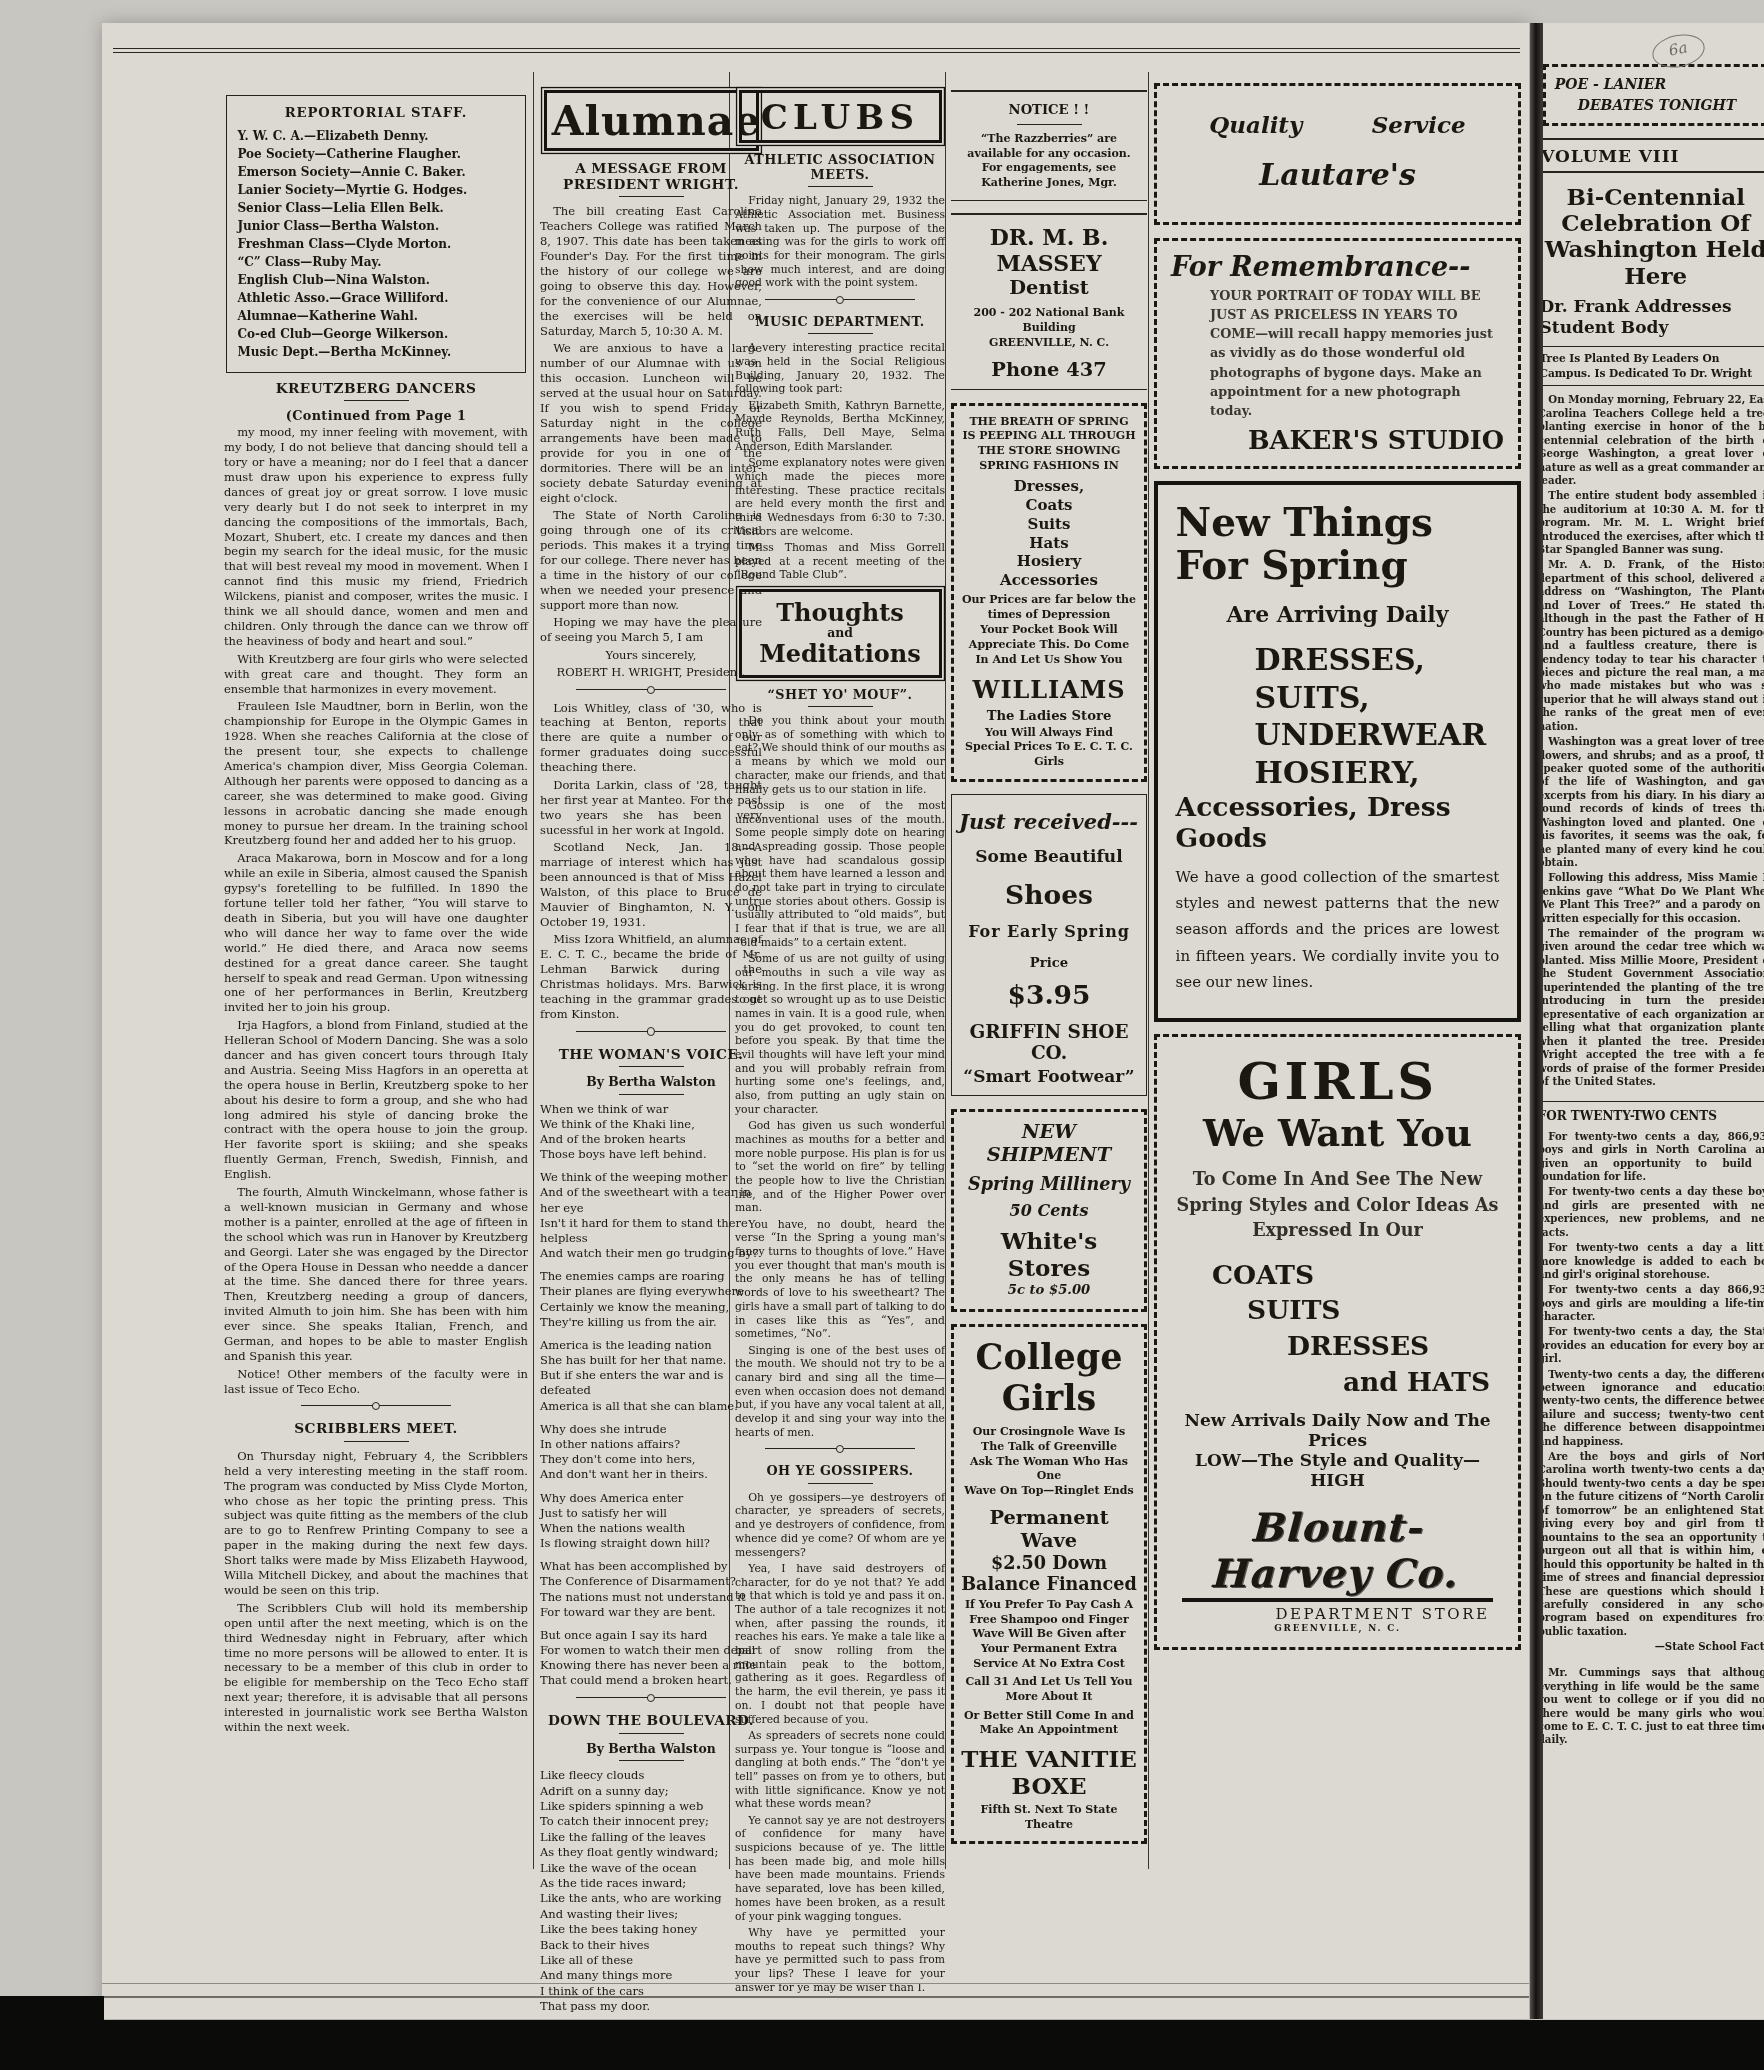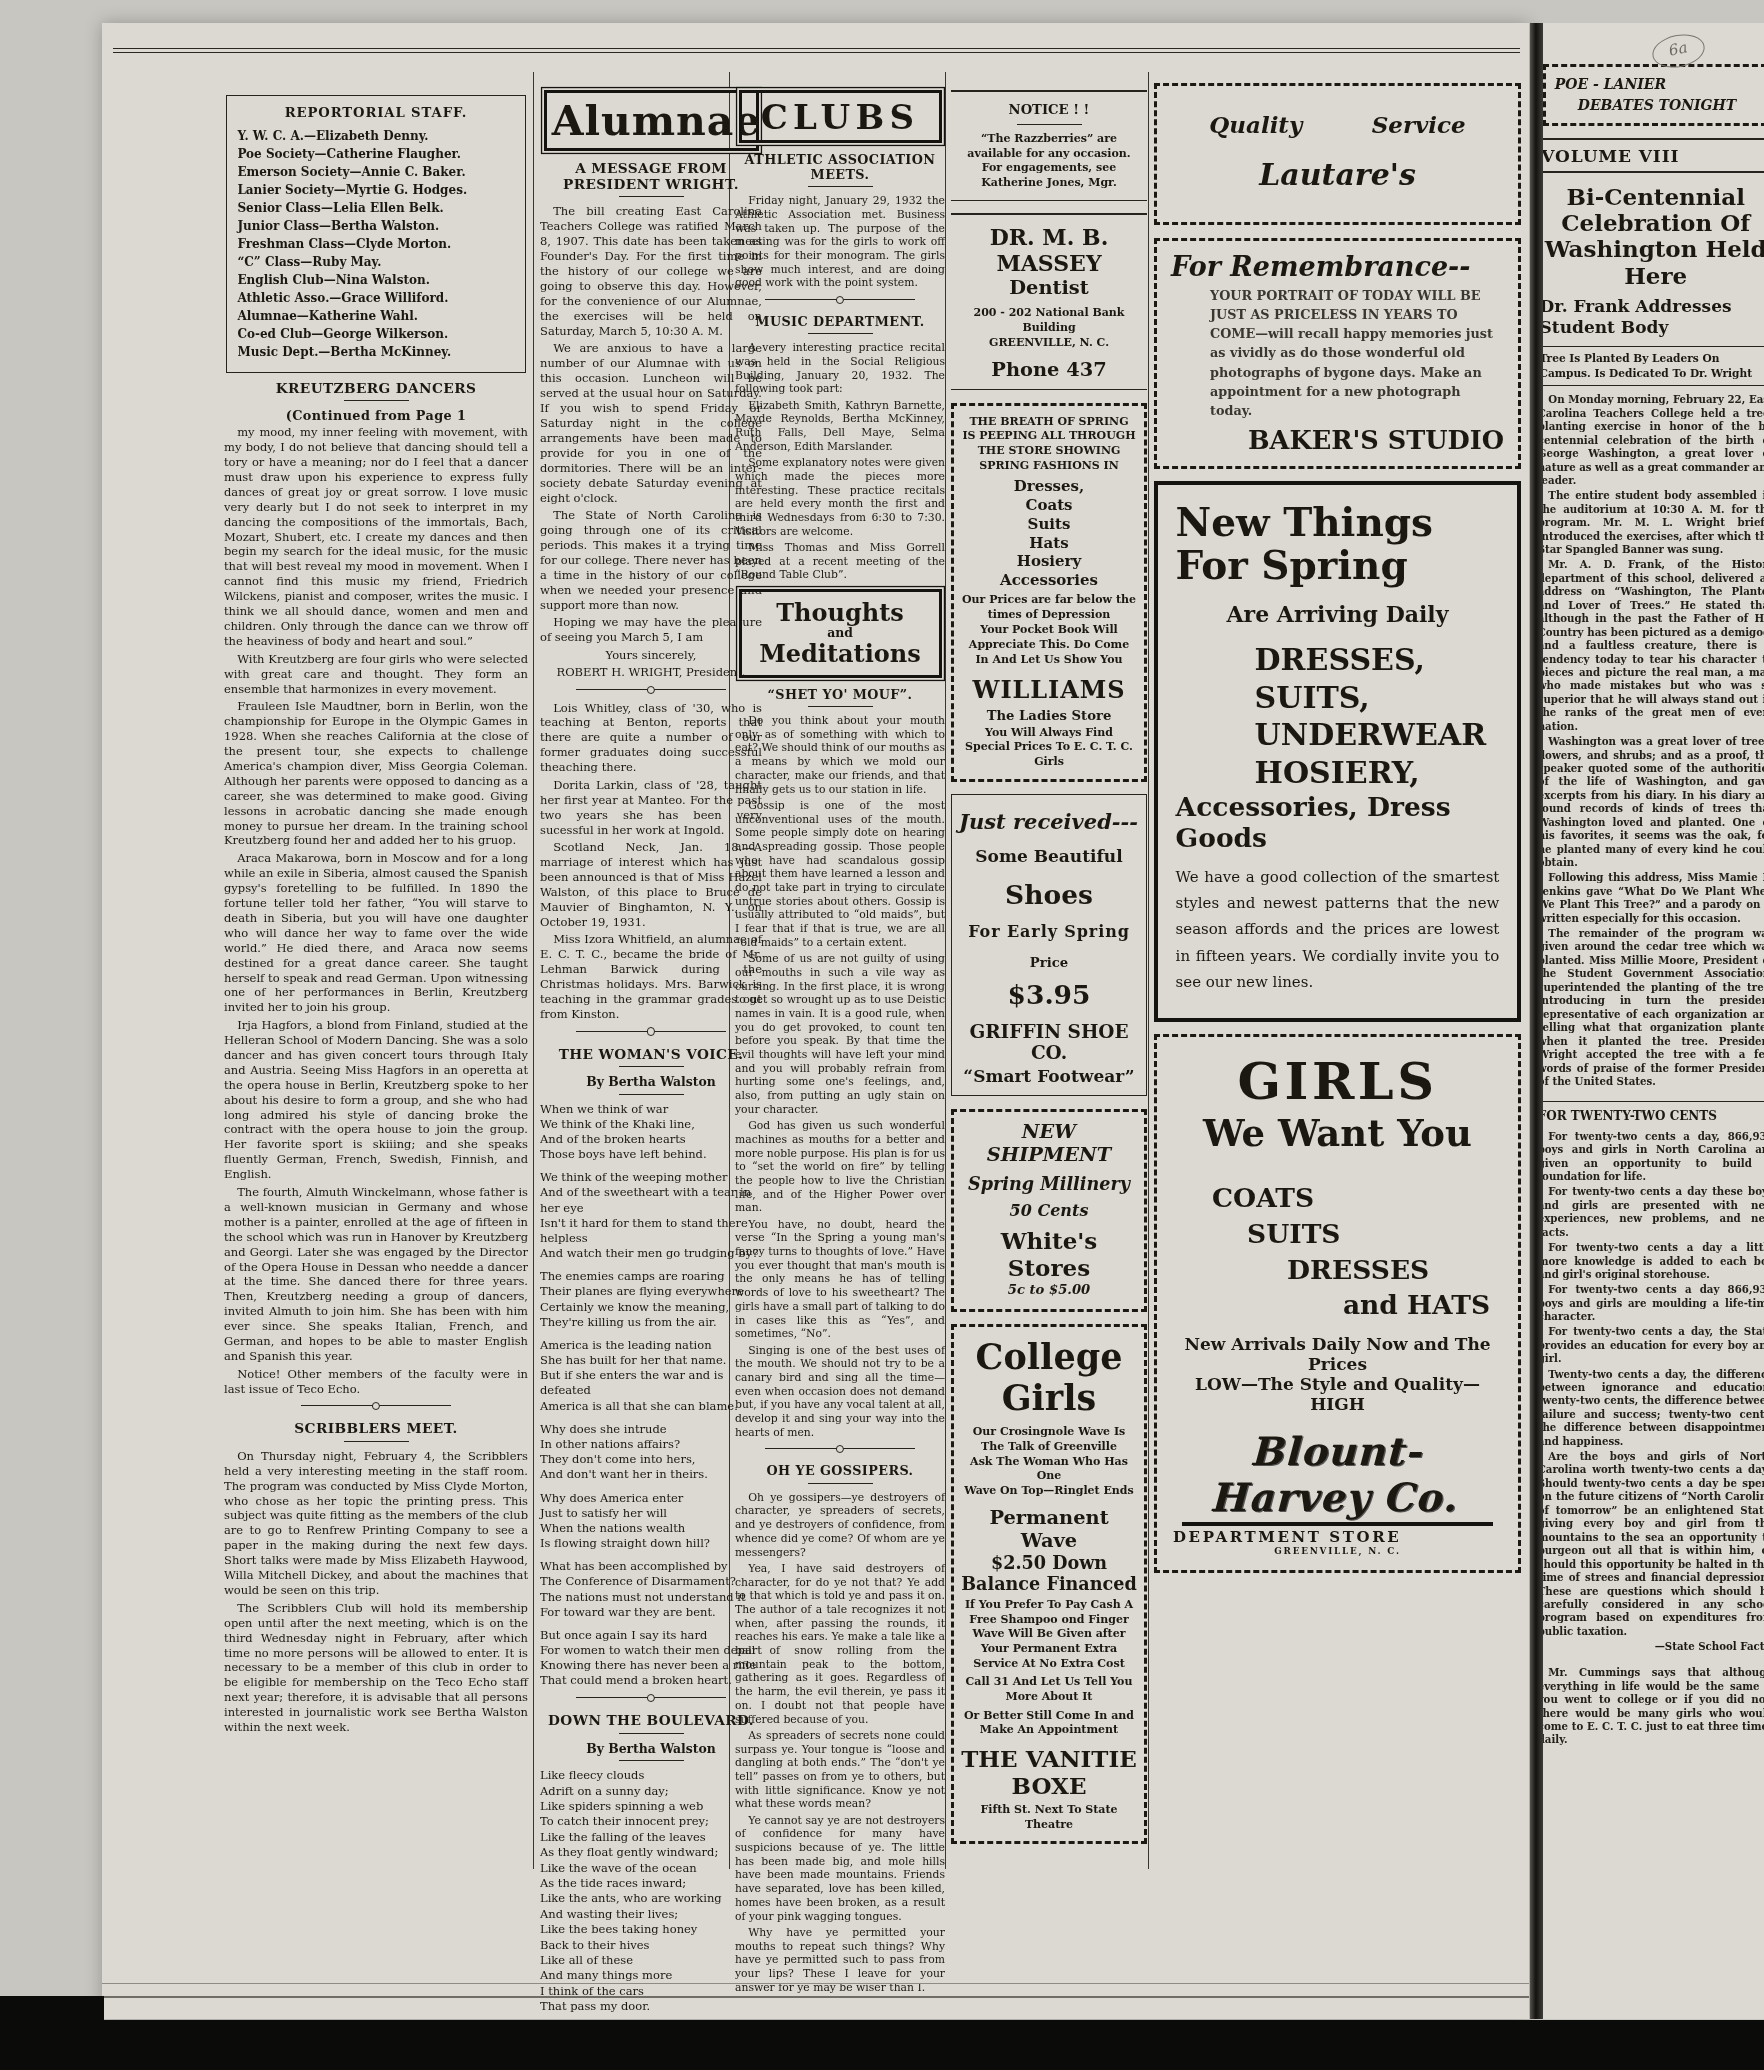--- a/index.html
+++ b/index.html
@@ -53,21 +53,21 @@
   .italic{font-style:italic;}
   .mckay-items div{font-size:30px;font-weight:bold;line-height:1.25;text-align:left;}
   .mckay-wide{font-size:26.5px;font-weight:bold;}
   .mckay-body{font-size:15px;line-height:1.75;text-align:justify;}
   .blount-items div{font-size:26.5px;font-weight:bold;line-height:1.35;}
   .blount-items div:nth-child(2){padding-left:35px;}
   .blount-items div:nth-child(3){padding-left:75px;}
   .blount-items div:nth-child(4){padding-left:119px;text-align:center;}
   .blount-logo{font-size:39px;font-weight:bold;font-style:italic;letter-spacing:0.9px;transform:skewX(-4deg);text-shadow:1.3px 1.3px 0 #555;}
   .blount-underbar{border-top:4.4px solid #15130f;margin:1.8px 8.8px 2.6px;}
-  .dept{font-size:15px;font-weight:bold;letter-spacing:2.6px;text-align:left;padding-right:12.4px;}
+  .dept{font-size:15px;font-weight:normal;letter-spacing:2.6px;text-align:right;padding-right:12.4px;}
   .tiny{font-size:8.8px;font-weight:bold;letter-spacing:1.8px;text-align:center;}
   
   .gutter{position:absolute;left:1530px;top:23px;width:13.2px;height:1996px;background:linear-gradient(to right,#55524c,#131210 45%,#3f3d38);}
   .page-strip{left:1543px;top:23px;width:221px;height:1996px;overflow:hidden;}
   .strip-inner{position:absolute;left:-5.3px;top:0;width:236px;}
   .debates-box{border:3.1px dashed #1c1914;margin:41px 7px 12.4px 5.3px;padding:7px 8.8px;font-style:italic;font-weight:bold;font-size:14px;line-height:1.5;}
   .debates-box .l2{padding-left:23px;}
   .volume{font-weight:bold;font-size:17px;letter-spacing:0.9px;border-top:2.6px solid #26231e;border-bottom:2.6px solid #26231e;padding:5.3px 3.5px;margin:8.8px 0 10.6px;}
   .strip-headline{font-weight:bold;font-size:23px;line-height:1.15;text-align:center;margin:3.5px 1.8px 7px;}
   .strip-sub{font-weight:bold;font-size:17px;line-height:1.2;margin:1.8px 1.8px 8.8px;}
@@ -400,20 +400,21 @@
         <div class="mckay-wide">Accessories, Dress Goods</div>
         <div class="gap12"></div>
         <div class="mckay-body">We have a good collection of the smartest styles and newest patterns that the new season affords and the prices are lowest in fifteen years.  We cordially invite you to see our new lines.</div>
         <div class="gap8"></div>
       </div>
 
       <div class="ad ad-dashed" style="padding:14px 16px">
         <div class="ad-xl ad-c" style="font-size:51px;letter-spacing:3.5px">GIRLS</div>
         <div class="ad-xl ad-c" style="font-size:37px">We Want You</div>
         <div class="gap12"></div>
+        <div class="ad-c" style="font-size:17.6px;line-height:1.45;font-weight:bold;color:#33302a">To Come In And See The New Spring Styles and Color Ideas As Expressed In Our</div>
         <div class="gap16"></div>
         <div class="blount-items" style="padding-left:39px">
             <div class="blount-item">COATS</div>
             <div class="blount-item">SUITS</div>
             <div class="blount-item">DRESSES</div>
             <div class="blount-item">and HATS</div>
           </div>
         <div class="gap12"></div>
         <div class="ad-c" style="font-size:17px;font-weight:bold">New Arrivals Daily Now and The Prices</div>
         <div class="ad-c" style="font-size:17px;font-weight:bold">LOW—The Style and Quality—HIGH</div>

